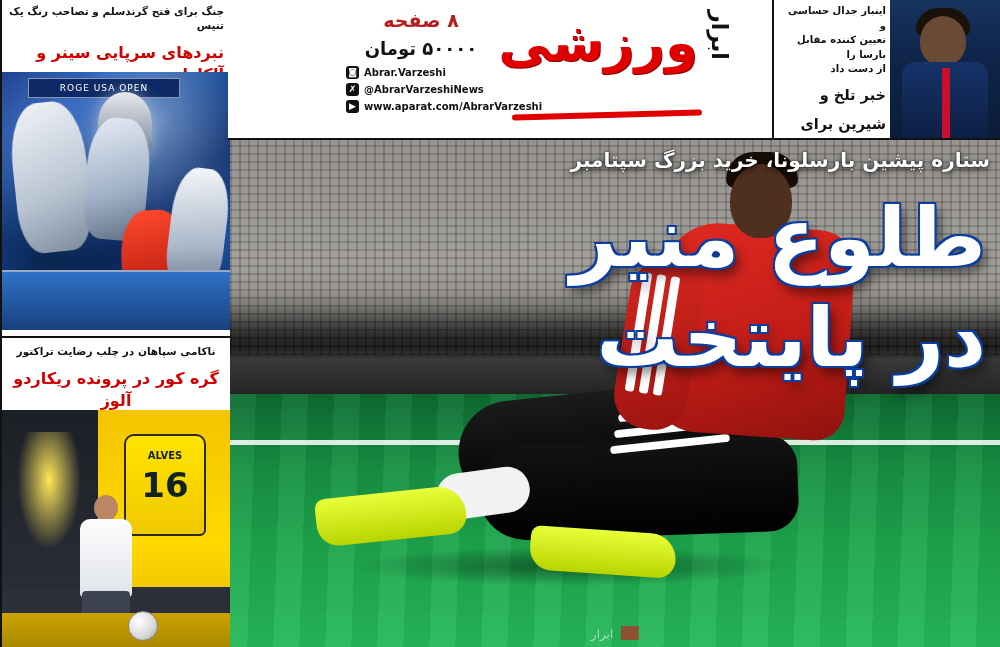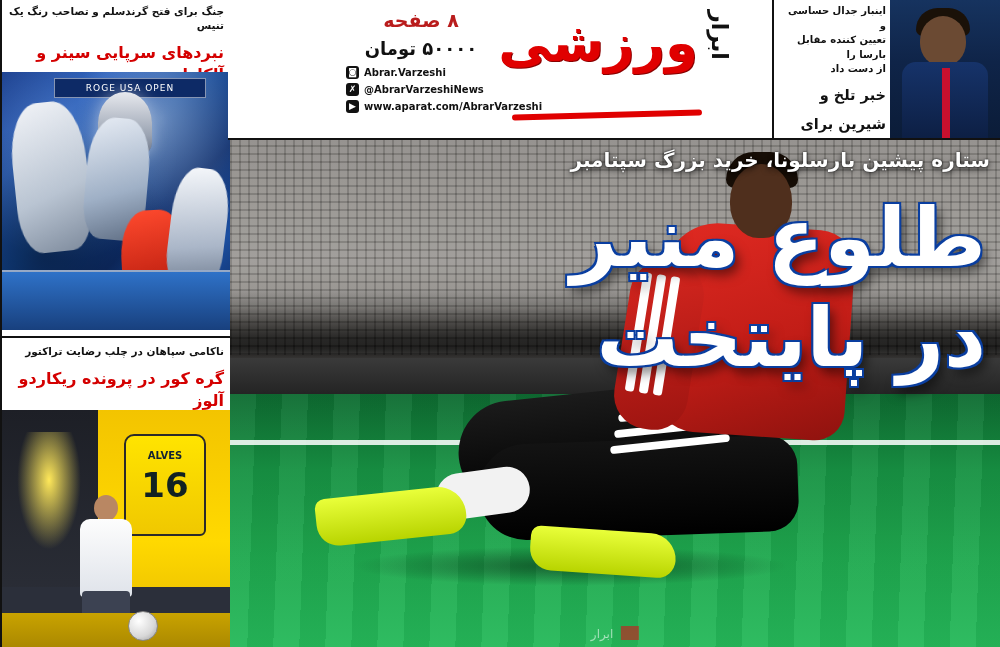--- a/index.html
+++ b/index.html
@@ -85,21 +85,21 @@
   .t-trophy {
     position: absolute;
     top: 20px; left: 96px;
     width: 54px; height: 62px;
     background: linear-gradient(180deg,#e7e9ee,#9aa3b2 70%,#6e7789);
     border-radius: 50% 50% 18% 18%;
     box-shadow: 0 0 16px rgba(255,255,255,.45);
   }
   .t-banner {
     position: absolute;
-    top: 6px; left: 52px;
+    top: 6px; left: 26px;
     width: 150px; height: 18px;
     background: #0d2a66;
     border: 1px solid rgba(255,255,255,.5);
     color: #fff;
     font-size: 9px;
     letter-spacing: 1px;
     text-align: center;
     line-height: 18px;
     direction: ltr;
   }
@@ -111,21 +111,21 @@
     border-top: 2px solid rgba(255,255,255,.55);
   }
 
   .side-teaser-2 {
     position: absolute;
     top: 336px; left: 0;
     width: 228px;
     height: 311px;
     border-top: 2px solid #111;
   }
-  .side-teaser-2 .txtwrap { padding: 6px 6px 2px 6px; text-align: right; }
+  .side-teaser-2 .txtwrap { padding: 6px 6px 2px 6px; text-align: center; }
 
   
   .img-locker {
     position: absolute;
     top: 72px; left: 0;
     width: 228px; height: 239px;
     background: linear-gradient(180deg,#f3c400 0%,#ffd900 55%,#e2b400 100%);
     overflow: hidden;
   }
   .lk-wallL { position: absolute; top: 0; left: 0; width: 96px; height: 185px; background: linear-gradient(180deg,#1d1f26,#2a2d36); }

